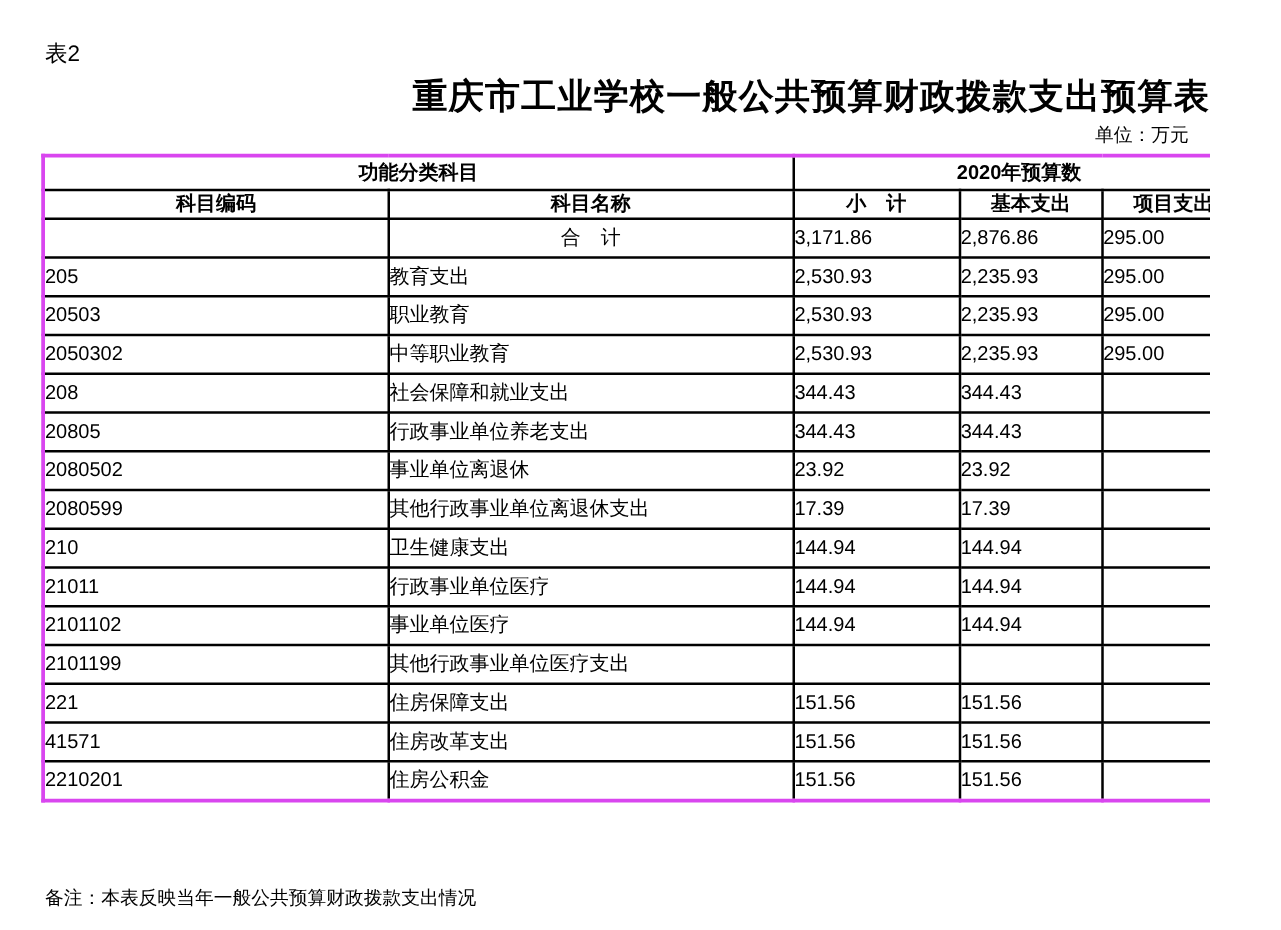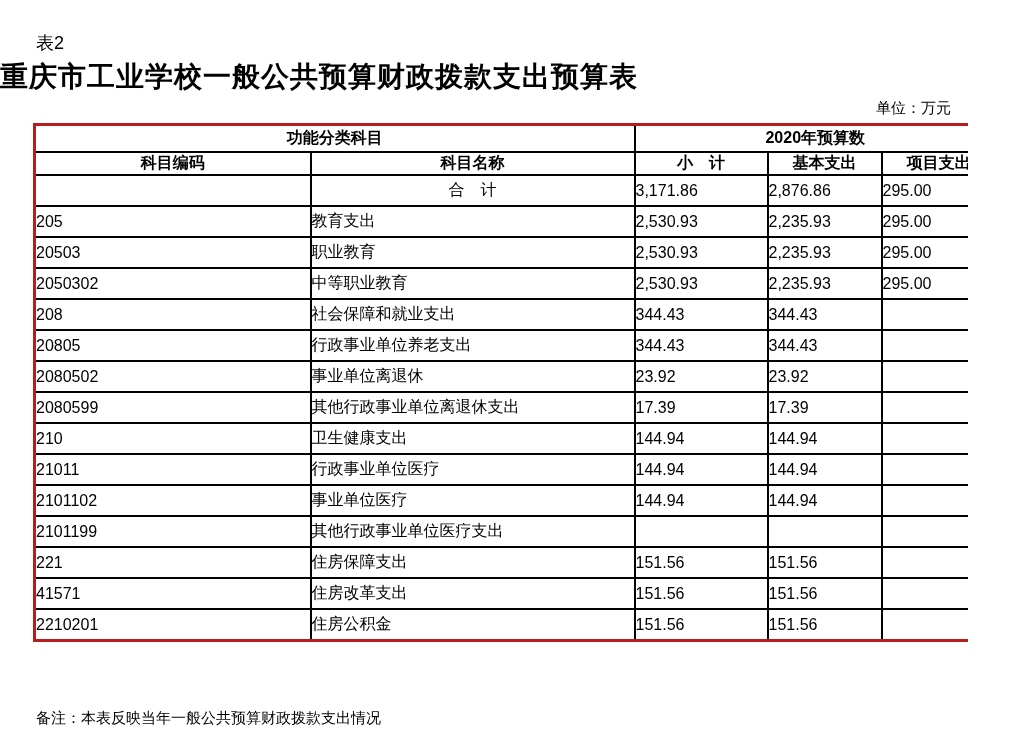--- a/index.html
+++ b/index.html
@@ -24,39 +24,39 @@
     top: 31px;
     font-size: 18px;
     font-weight: 500;
   }
   .page-title {
     position: absolute;
     left: 0;
     right: 0;
     top: 58px;
     margin: 0;
-    text-align: left;
+    text-align: right;
     font-size: 28px;
     font-weight: bold;
     letter-spacing: 1px;
   }
   .unit-label {
     position: absolute;
     right: 17px;
     top: 99px;
     font-size: 15px;
   }
   table.budget {
     position: absolute;
     left: 33px;
     top: 123px;
     width: 962px;
     border-collapse: collapse;
     table-layout: fixed;
-    border: 3px solid #b91c1c;
+    border: 3px solid #d946ef;
   }
   table.budget th,
   table.budget td {
     border: 2px solid #000;
     padding: 0;
     overflow: hidden;
     white-space: nowrap;
   }
   table.budget th {
     font-size: 16px;

